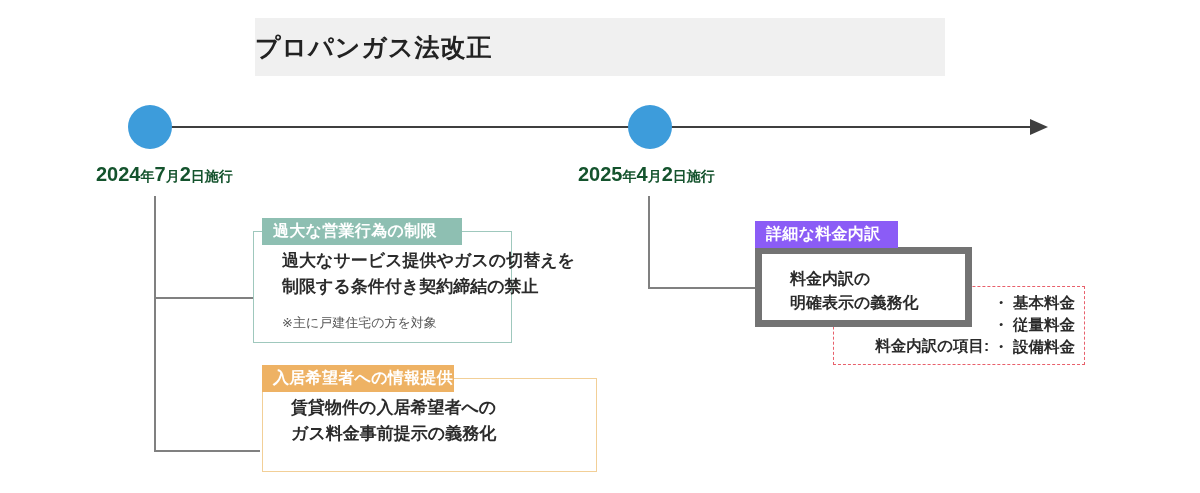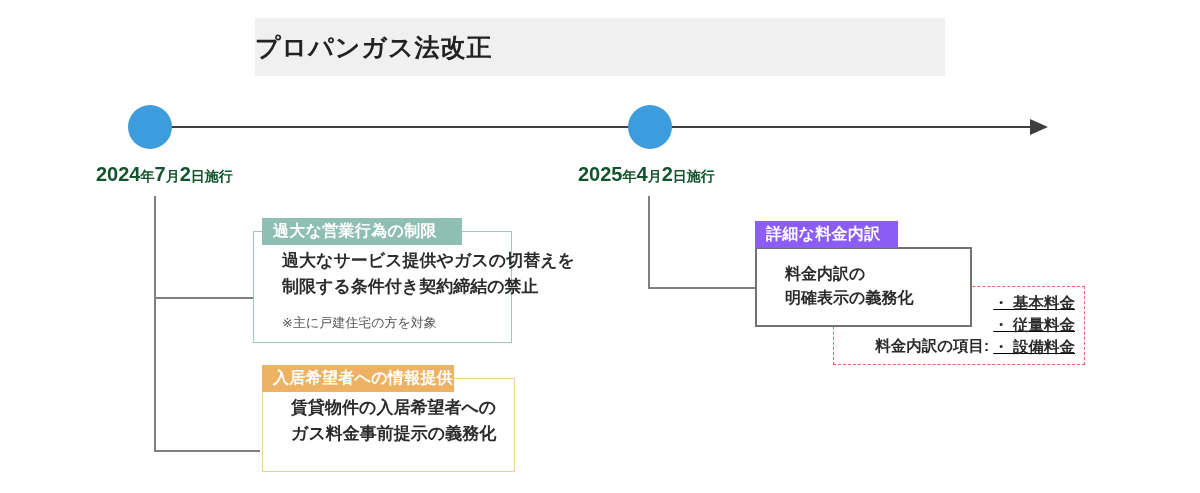--- a/index.html
+++ b/index.html
@@ -139,33 +139,33 @@
     border: 1px solid #9fc8bd;
   }
   .head-teal {
     left: 262px; top: 218px;
     width: 200px;
     background: #8ebfb2;
   }
   
   .card-orange {
     left: 262px; top: 378px;
-    width: 253px; height: 94px;
+    width: 335px; height: 94px;
     border: 1px solid #f2cf97;
   }
   .head-orange {
     left: 262px; top: 365px;
     width: 192px;
     background: #eeb264;
   }
   
   .card-red {
     left: 755px; top: 247px;
     width: 217px; height: 80px;
-    border: 2px solid #737373;
+    border: 7px solid #737373;
     z-index: 3;
   }
   .head-red {
     left: 755px; top: 221px;
     width: 143px;
     background: #8b5cf6;
     z-index: 3;
   }
   .card-red .card-body { padding: 13px 14px 10px 28px; }
   .card-red .card-line { font-size: 16px; }
@@ -196,21 +196,20 @@
   }
   .dashed-label {
     font-size: 15.5px;
     font-weight: bold;
     color: #2b2b2b;
     white-space: nowrap;
     padding-bottom: 1px;
   }
   .dashed-list {
     margin-left: 4px;
-    text-decoration: underline;
   }
   .dashed-item {
     font-size: 15.5px;
     font-weight: bold;
     color: #2b2b2b;
     line-height: 1.42;
     white-space: nowrap;
   }
 </style>
 </head>

